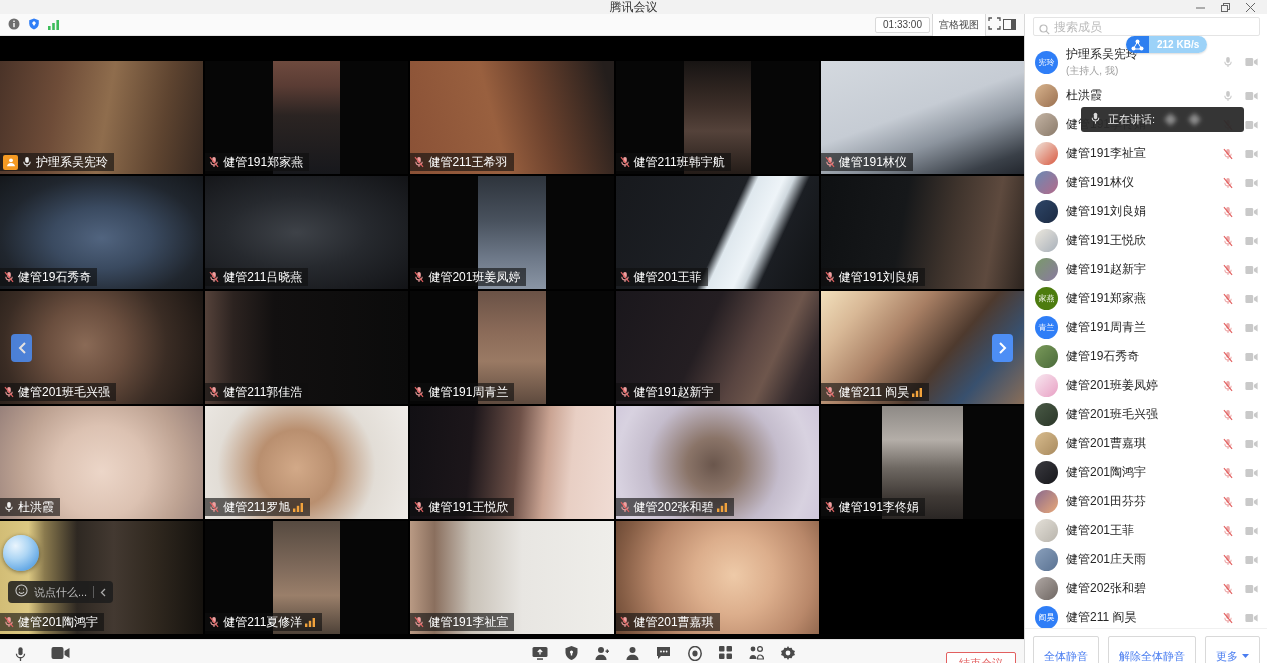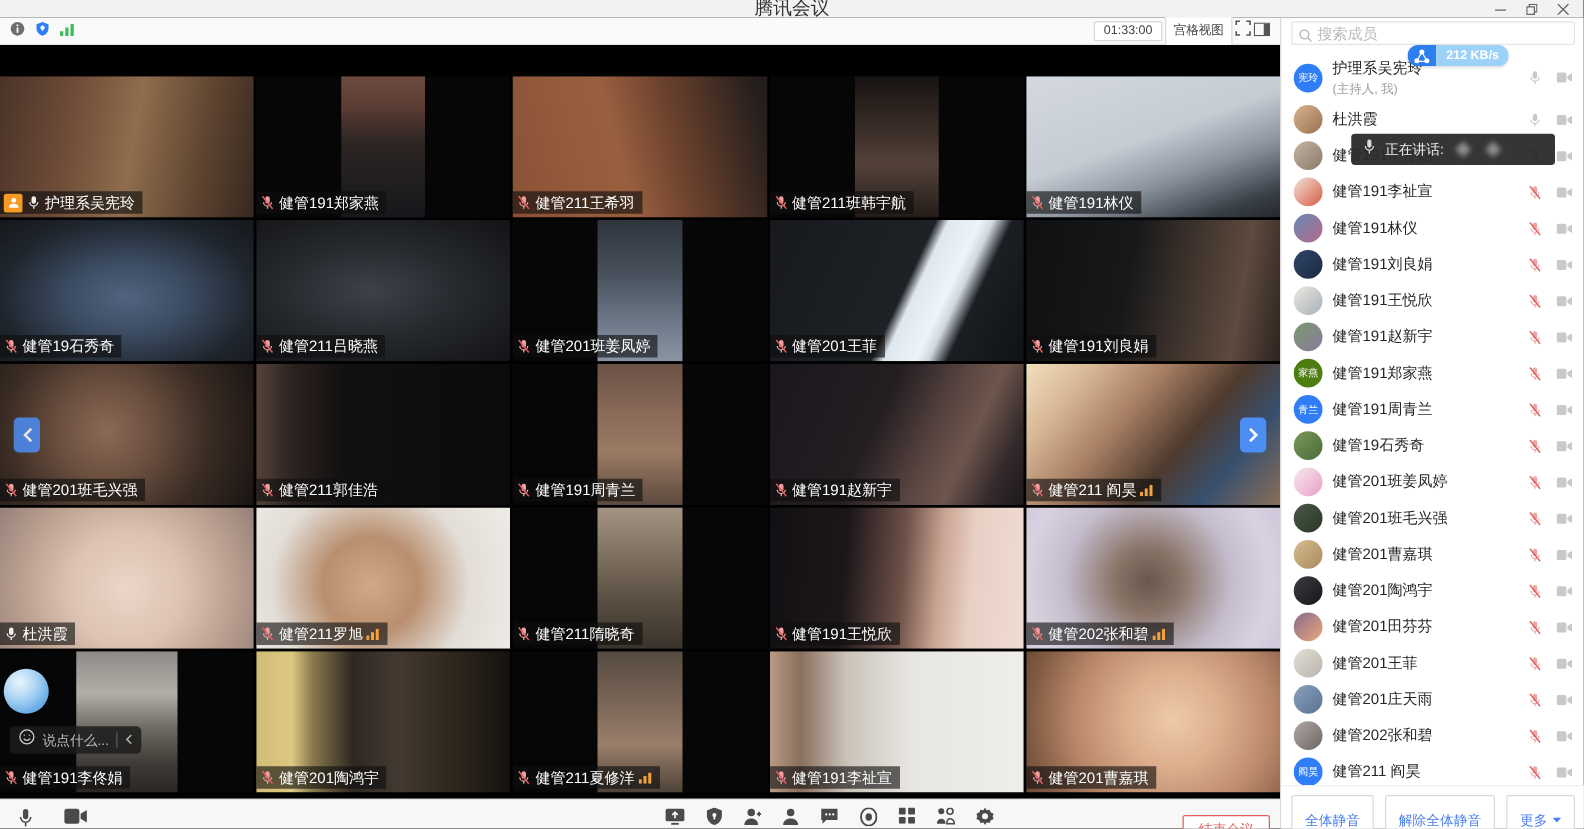--- a/index.html
+++ b/index.html
@@ -1,21 +1,21 @@
 <!DOCTYPE html>
 <html><head>
 <meta charset="utf-8">
 <style>
   html,body{margin:0;padding:0;}
   body{width:1267px;height:663px;overflow:hidden;font-family:"Liberation Sans","DejaVu Sans",sans-serif;background:#000;}
   .app{width:1267px;height:663px;display:flex;flex-direction:column;background:#000;}
 
   
   .titlebar{height:14px;background:#f2f2f2;position:relative;display:flex;align-items:center;flex:0 0 auto;}
-  .win-title{position:absolute;left:50%;transform:translateX(-50%);font-size:15px;color:#333;line-height:14px;}
+  .win-title{position:absolute;left:50%;transform:translateX(-50%);font-size:12px;color:#333;line-height:14px;}
   .win-controls{margin-left:auto;display:flex;gap:16px;padding-right:12px;align-items:center;}
   .win-controls svg{display:block;cursor:pointer;}
 
   
   .content{flex:1;display:flex;min-height:0;}
   .main{width:1024px;flex:0 0 1024px;display:flex;flex-direction:column;min-width:0;}
 
   
   .main-toolbar{height:21px;background:#fafafa;border-bottom:1px solid #e6e6e6;display:flex;align-items:center;padding:0 8px;flex:0 0 auto;}
   .mt-left{display:flex;align-items:center;gap:8px;}
@@ -410,34 +410,20 @@
                   </svg>
                 </span>
                 <span>健管211罗旭</span>
                 <span class="tl-ic">
                   <svg viewBox="0 0 11 9" width="11" height="9">
                     <rect x="0" y="5.5" width="2.4" height="3.5" fill="#f2a33c"></rect>
                     <rect x="3.8" y="2.8" width="2.4" height="6.2" fill="#f2a33c"></rect>
                     <rect x="7.6" y="0" width="2.4" height="9" fill="#f2a33c"></rect>
                   </svg>
                 </span>
-              </div>
-            </div>
-            <div class="tile">
-              <div class="vid" style="width:33%;background:linear-gradient(180deg,#a39482 0%,#7e7060 35%,#5a4f42 65%,#3a332b 100%)"></div>
-              <div class="tile-label">
-                <span class="tl-ic">
-                  <svg viewBox="0 0 16 16" width="12" height="12">
-                    <rect x="5.6" y="1.2" width="4.8" height="8" rx="2.4" fill="#efa0a0"></rect>
-                    <path d="M3.8 7.6a4.2 4.2 0 0 0 8.4 0" fill="none" stroke="#efa0a0" stroke-width="1.4"></path>
-                    <line x1="8" y1="12" x2="8" y2="14.6" stroke="#efa0a0" stroke-width="1.4"></line>
-                    <line x1="2.6" y1="1.4" x2="13.4" y2="14.6" stroke="#e25f5f" stroke-width="1.5"></line>
-                  </svg>
-                </span>
-                <span>健管211隋晓奇</span>
               </div>
             </div>
             <div class="tile">
               <div class="vid" style="width:100%;background:linear-gradient(95deg,#121014 0%,#1c161a 30%,#6e5148 52%,#caa493 66%,#e8cfc4 78%,#f0dcd4 100%)"></div>
               <div class="tile-label">
                 <span class="tl-ic">
                   <svg viewBox="0 0 16 16" width="12" height="12">
                     <rect x="5.6" y="1.2" width="4.8" height="8" rx="2.4" fill="#efa0a0"></rect>
                     <path d="M3.8 7.6a4.2 4.2 0 0 0 8.4 0" fill="none" stroke="#efa0a0" stroke-width="1.4"></path>
                     <line x1="8" y1="12" x2="8" y2="14.6" stroke="#efa0a0" stroke-width="1.4"></line>

